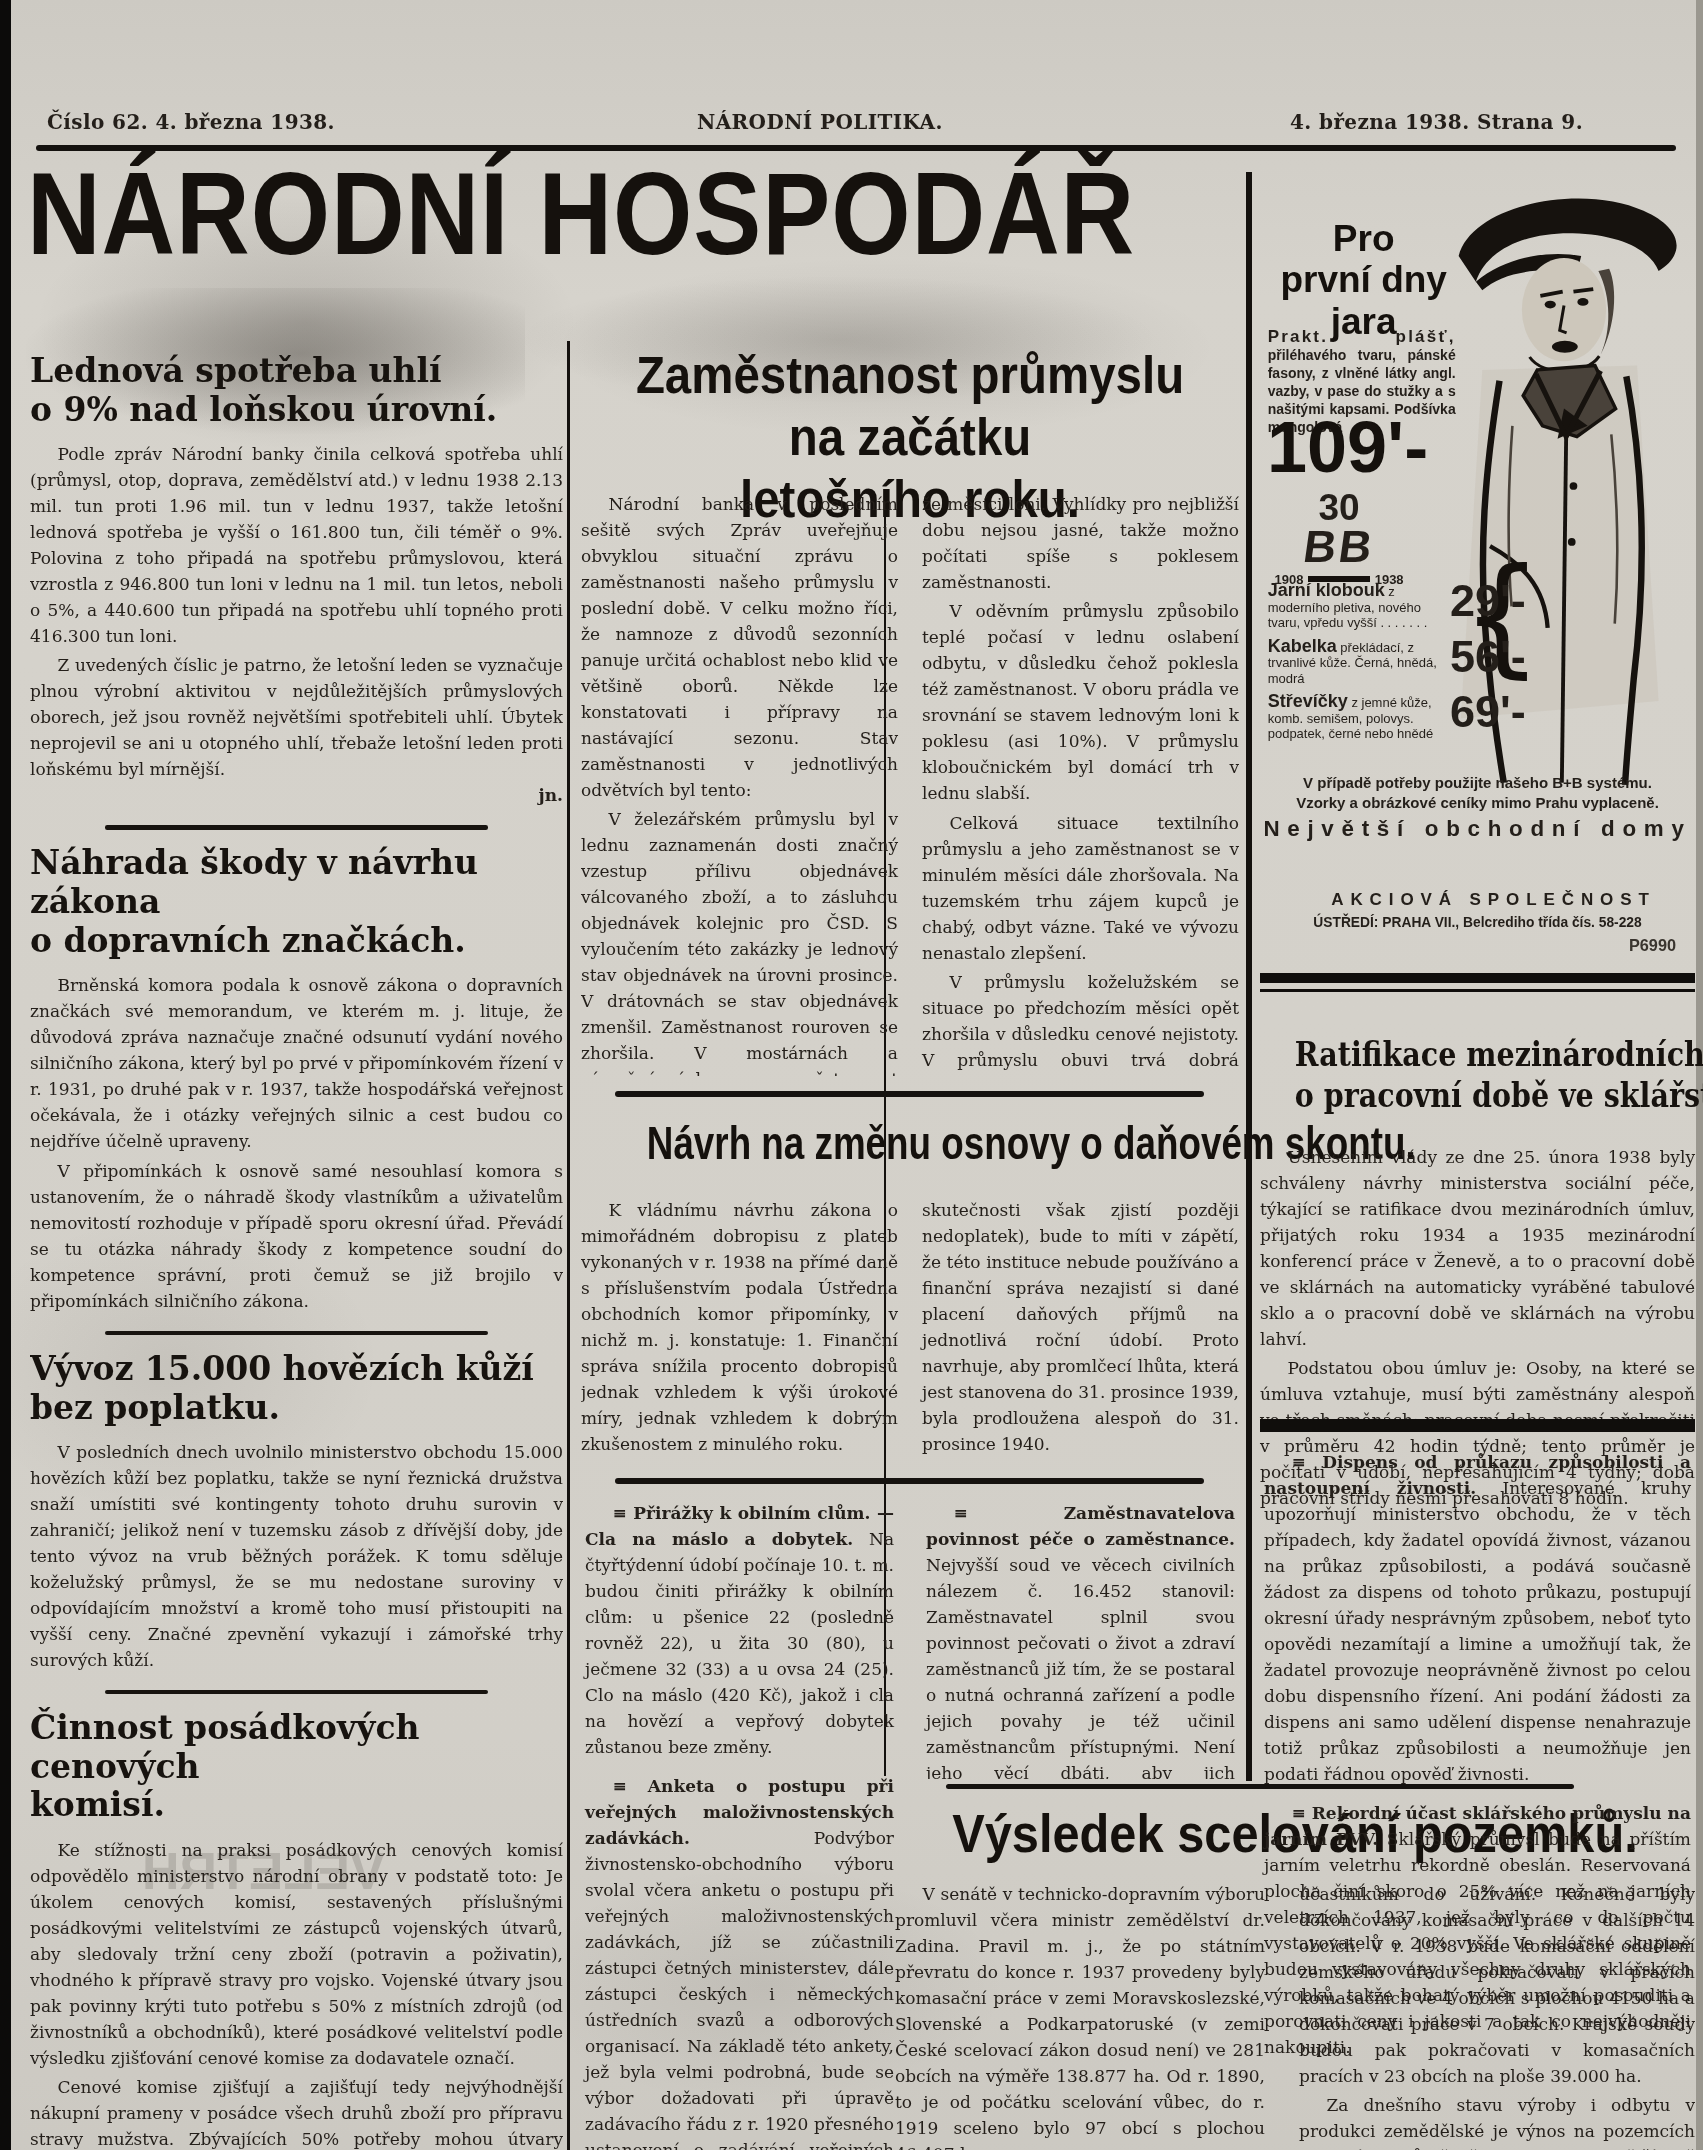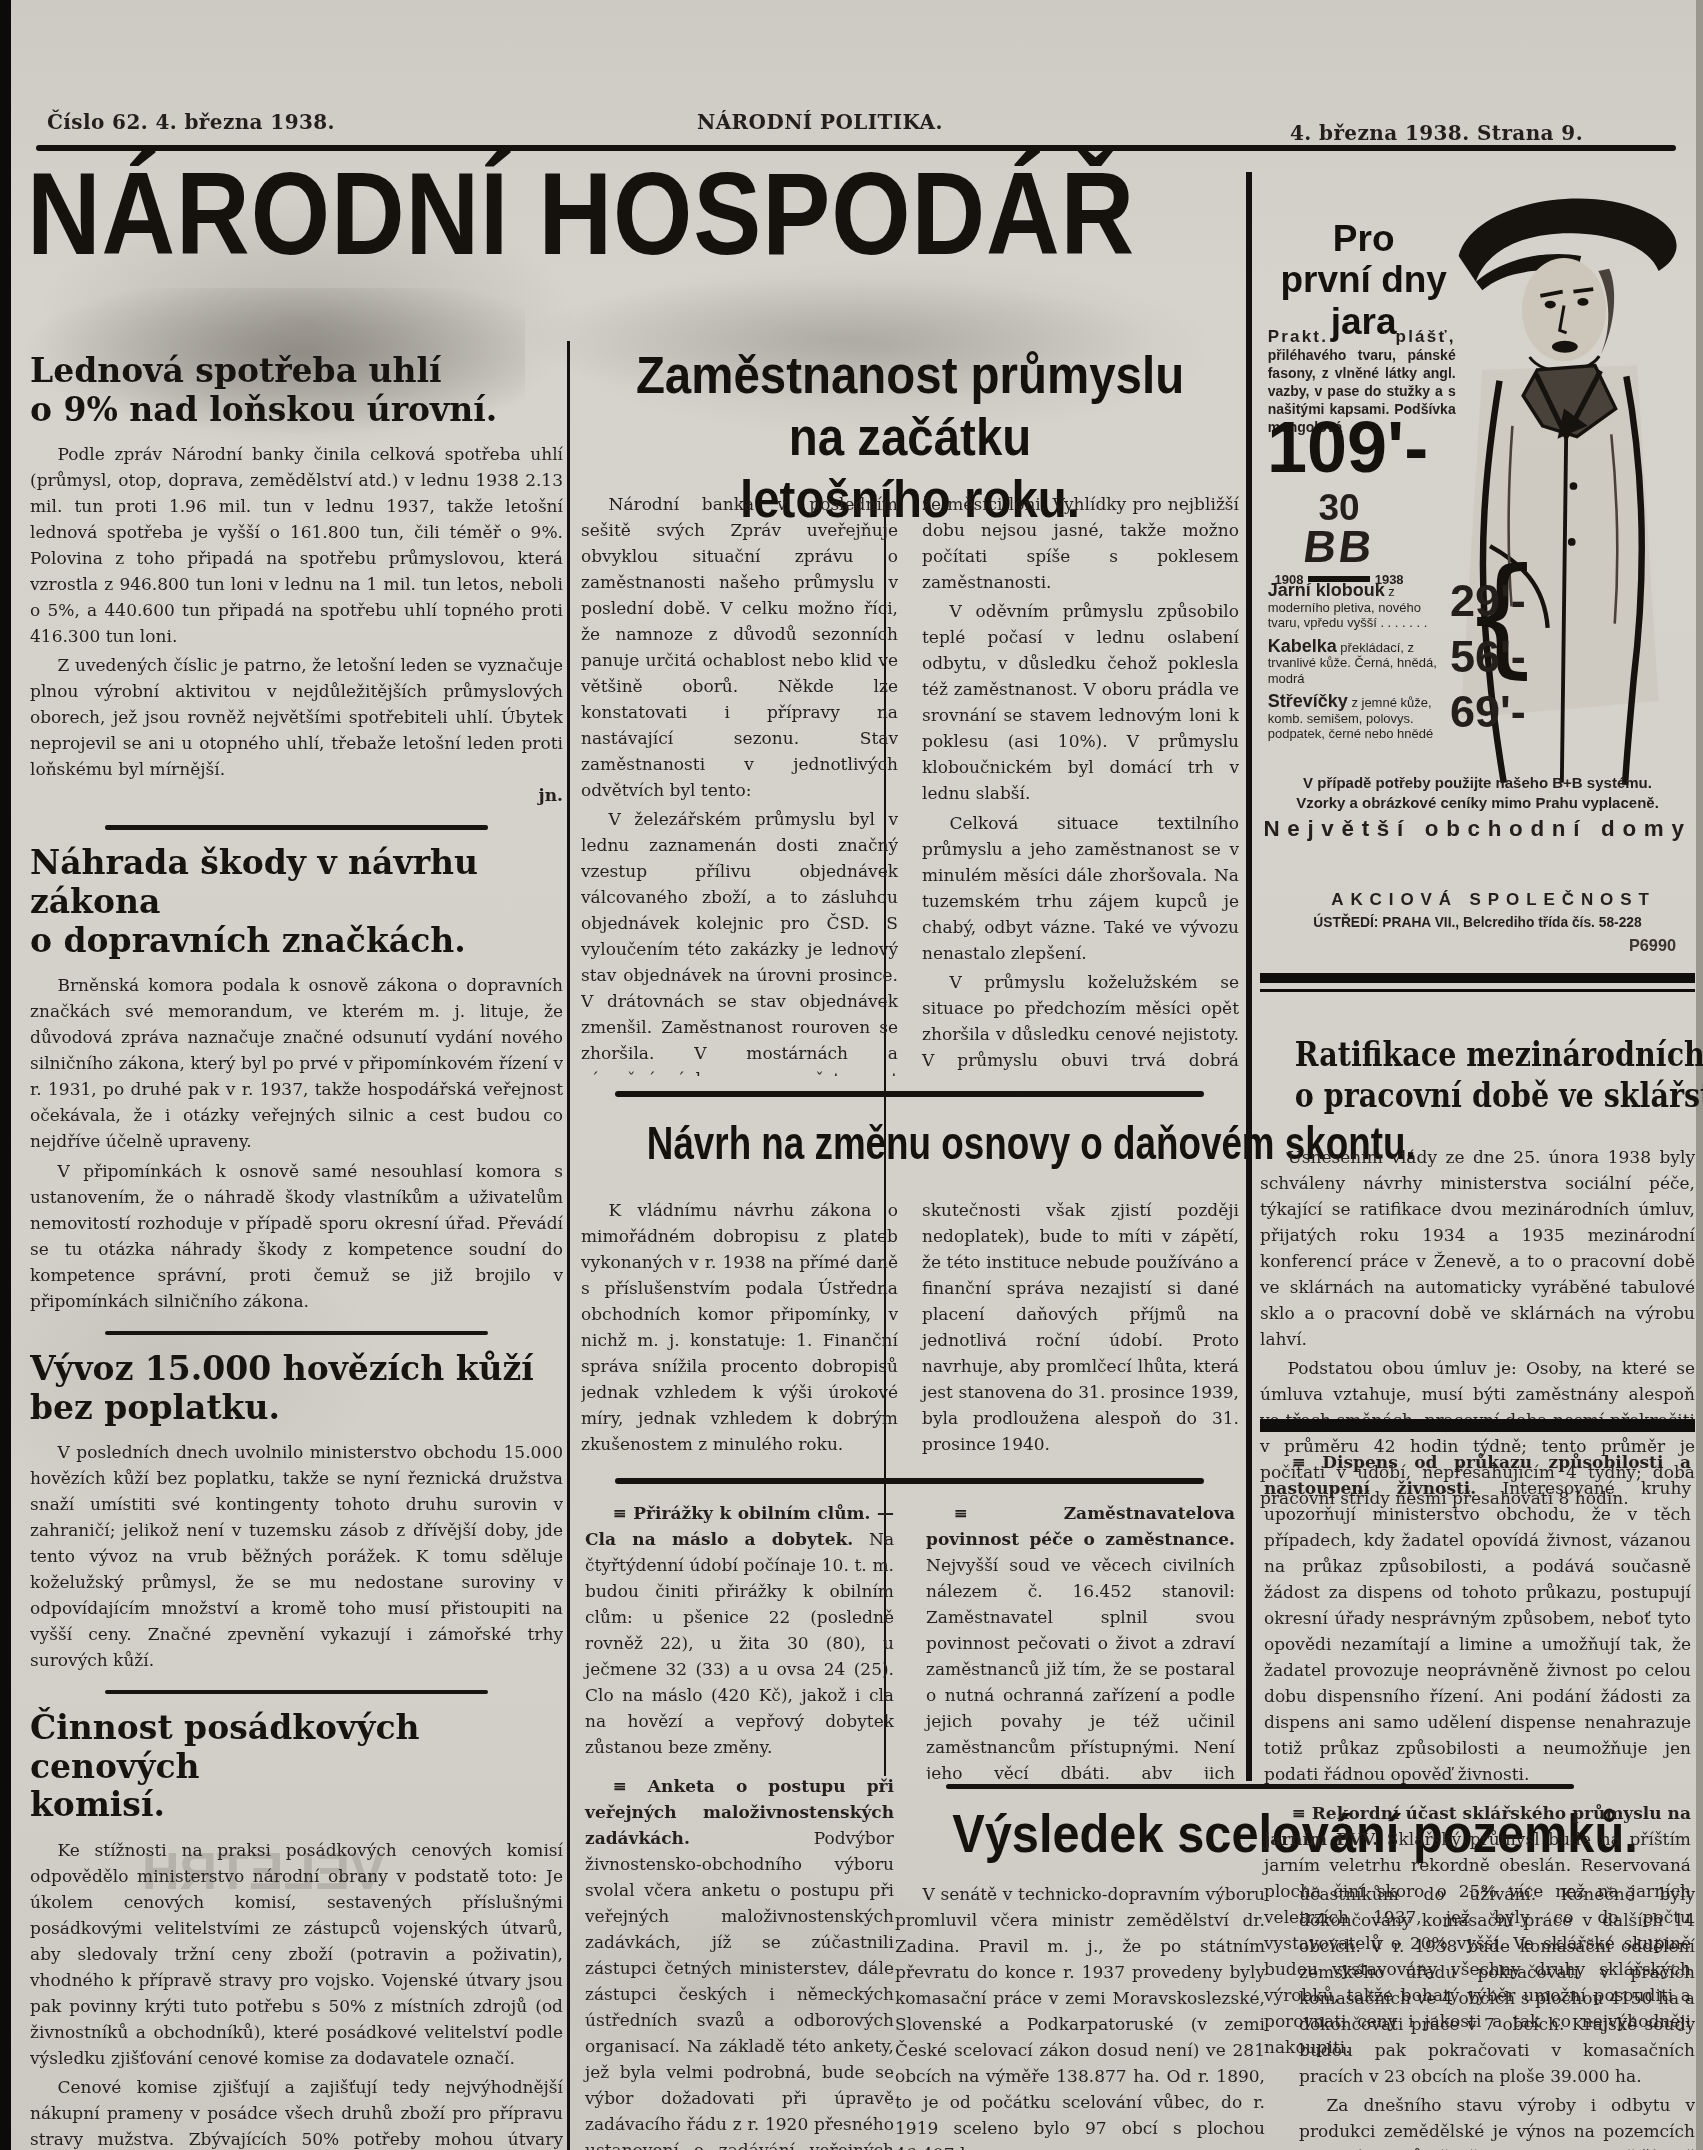--- a/index.html
+++ b/index.html
@@ -82,21 +82,21 @@
 
   <div class="abs edge-left"></div>
   <div class="abs edge-right"></div>
 
   <div class="abs smudge1"></div>
   <div class="abs smudge2"></div>
   <div class="abs ghost">VELETRH</div>
 
   <div class="abs hdr" style="left:47px;top:111px;">Číslo 62. 4. března 1938.</div>
   <div class="abs hdr" style="left:697px;top:111px;">NÁRODNÍ POLITIKA.</div>
-  <div class="abs hdr" style="left:1290px;top:122px;">4. března 1938. Strana 9.</div>
+  <div class="abs hdr" style="left:1290px;top:111px;">4. března 1938. Strana 9.</div>
   <div class="abs hdr-rule"></div>
   <div class="abs masthead">NÁRODNÍ HOSPODÁŘ</div>
 
   <div class="abs vline" style="left:567px;top:341px;width:3.4px;height:2099px;"></div>
   <div class="abs vline" style="left:884px;top:490px;width:1.7px;height:1286px;"></div>
   <div class="abs vline" style="left:1246px;top:172px;width:6px;height:1609px;"></div>
 
   <div class="abs leftcol">
     <article>
       <h2 class="lt-title"><span>Lednová spotřeba uhlí</span><span class="l2">o 9% nad loňskou úrovní.</span></h2>

